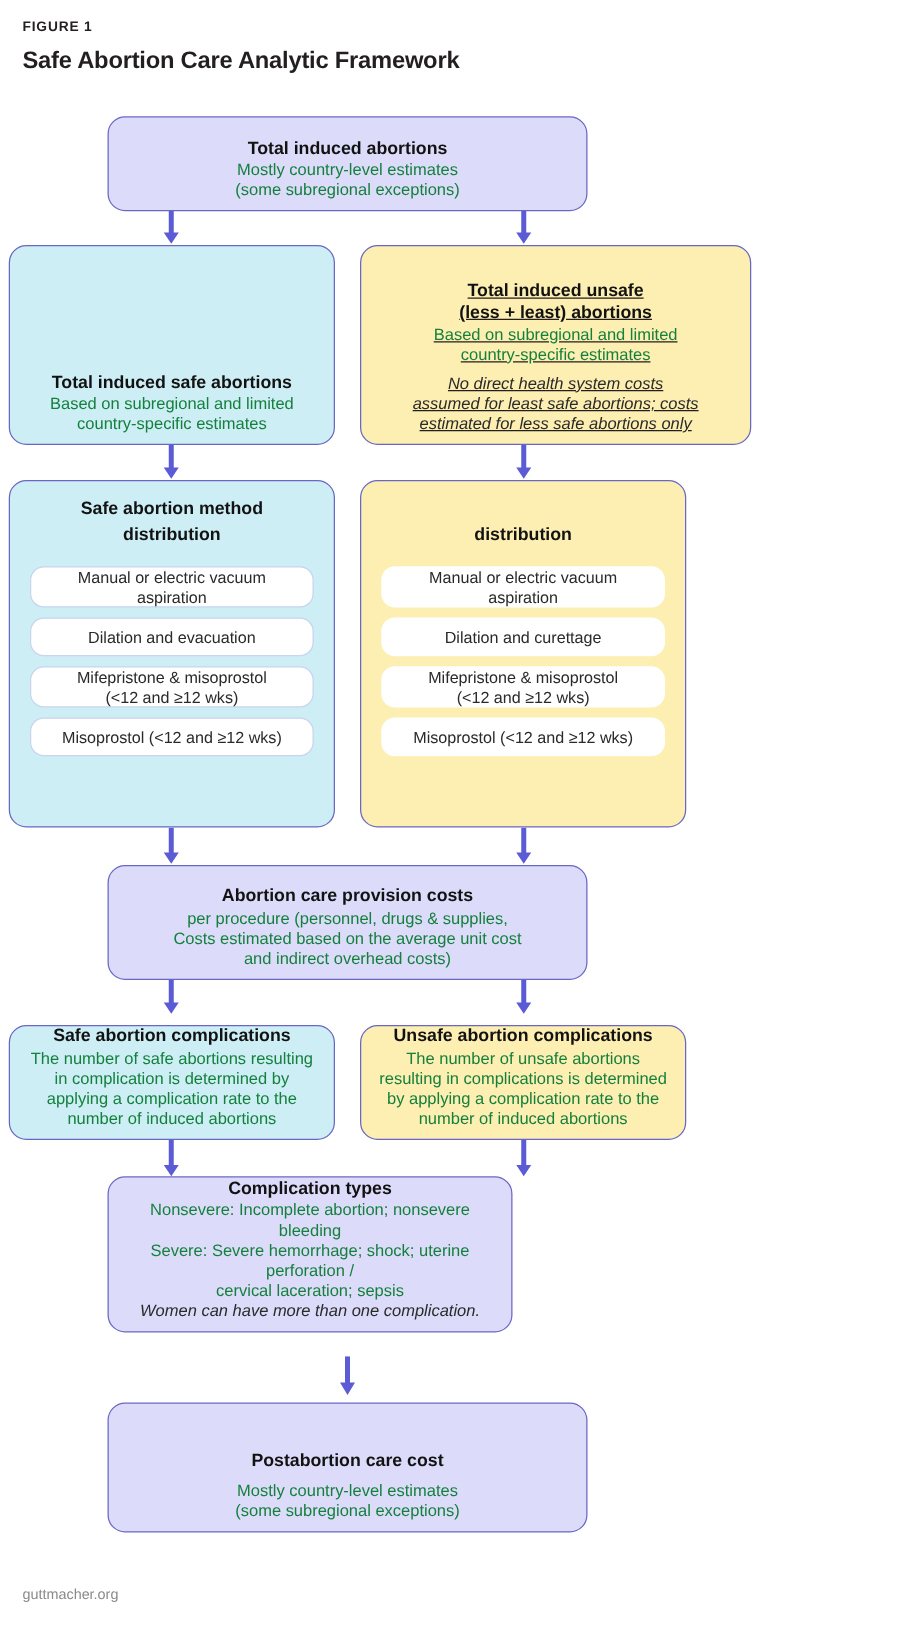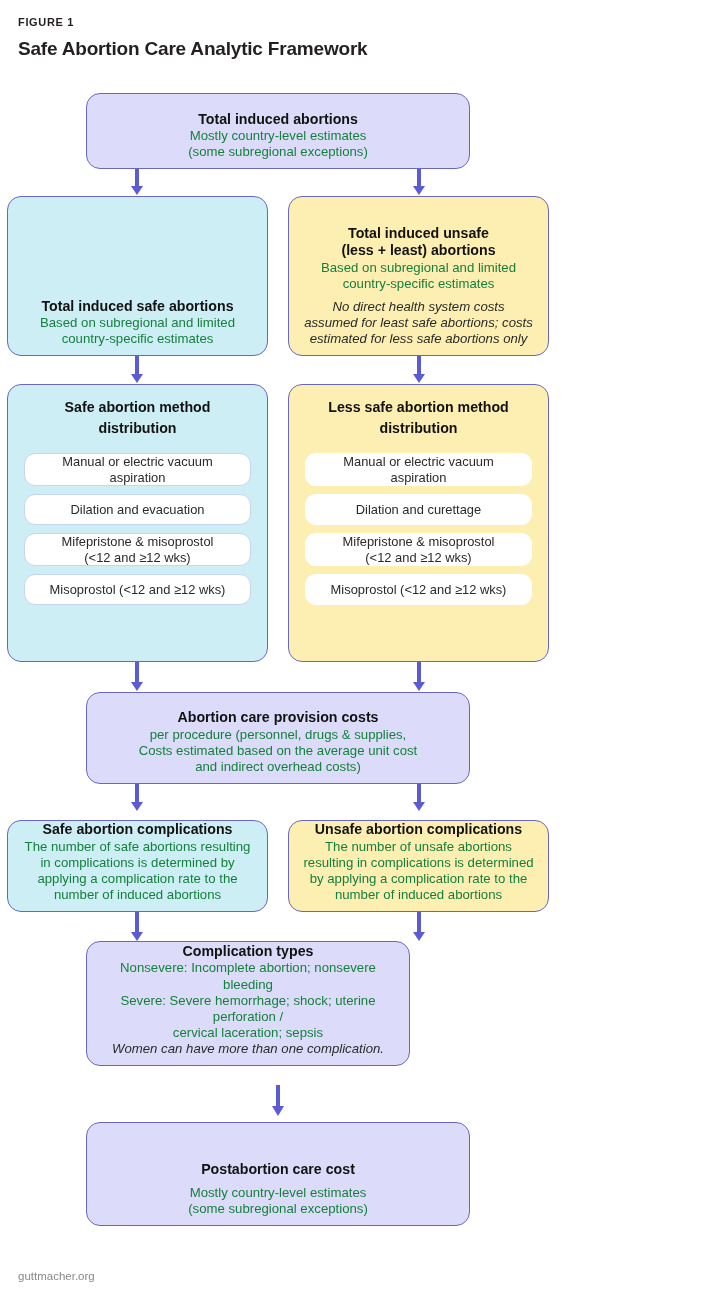--- a/index.html
+++ b/index.html
@@ -212,21 +212,21 @@
   <div class="sub">Mostly country-level estimates</div>
   <div class="sub">(some subregional exceptions)</div>
 </div>
 
 <div class="node blue" style="left:7px; top:196px; width:261px; height:160px;">
   <div class="ttl">Total induced safe abortions</div>
   <div class="sub">Based on subregional and limited</div>
   <div class="sub">country-specific estimates</div>
 </div>
 
-<div class="node yellow" style="left:288px; top:196px; width:261px; height:160px;">
+<div class="node yellow" style="left:288px; top:196px; width:313px; height:160px;text-decoration:underline;">
   <div class="ttl">Total induced unsafe</div>
   <div class="ttl">(less + least) abortions</div>
   <div class="sub">Based on subregional and limited</div>
   <div class="sub">country-specific estimates</div>
   <div class="gap-sm"></div>
   <div class="ital">No direct health system costs</div>
   <div class="ital">assumed for least safe abortions; costs</div>
   <div class="ital">estimated for less safe abortions only</div>
 </div>
 
@@ -243,21 +243,20 @@
     <div class="chip bordered h2">
         <span>Mifepristone &amp; misoprostol<br>(&lt;12 and ≥12 wks)</span>
       </div>
     <div class="chip bordered h1">
         <span>Misoprostol (&lt;12 and ≥12 wks)</span>
       </div>
   </div>
 </div>
 
 <div class="node yellow" style="left:288px; top:384px; width:261px; height:278px; display:block; padding:0;">
-  <div class="mtitle">Less safe abortion method</div>
   <div class="mtitle" style="top:35px;">distribution</div>
   <div class="chips" style="top:68px;">
     <div class="chip h2">
         <span>Manual or electric vacuum<br>aspiration</span>
       </div>
     <div class="chip h1">
         <span>Dilation and curettage</span>
       </div>
     <div class="chip h2">
         <span>Mifepristone &amp; misoprostol<br>(&lt;12 and ≥12 wks)</span>
@@ -271,21 +270,21 @@
 <div class="node purple" style="left:86px; top:692px; width:384px; height:92px;">
   <div class="ttl">Abortion care provision costs</div>
   <div class="sub">per procedure (personnel, drugs &amp; supplies,</div>
   <div class="sub">Costs estimated based on the average unit cost</div>
   <div class="sub">and indirect overhead costs)</div>
 </div>
 
 <div class="node blue" style="left:7px; top:820px; width:261px; height:92px;">
   <div class="ttl">Safe abortion complications</div>
   <div class="sub">The number of safe abortions resulting</div>
-  <div class="sub">in complications is determined by</div>
+  <div class="sub">in complication is determined by</div>
   <div class="sub">applying a complication rate to the</div>
   <div class="sub">number of induced abortions</div>
 </div>
 
 <div class="node yellow" style="left:288px; top:820px; width:261px; height:92px;">
   <div class="ttl">Unsafe abortion complications</div>
   <div class="sub">The number of unsafe abortions</div>
   <div class="sub">resulting in complications is determined</div>
   <div class="sub">by applying a complication rate to the</div>
   <div class="sub">number of induced abortions</div>

